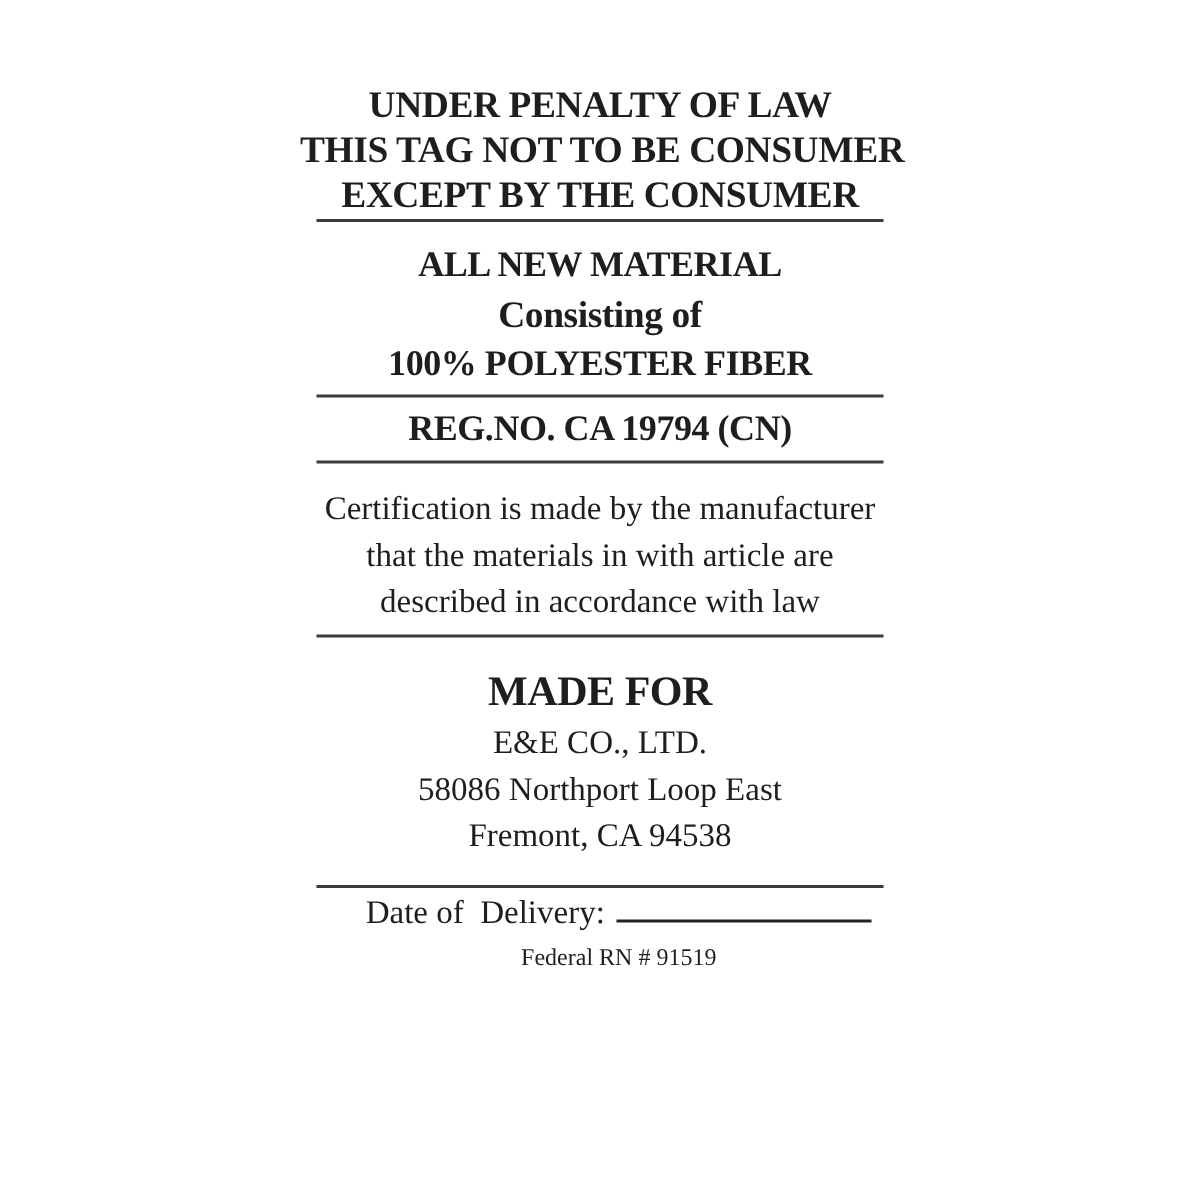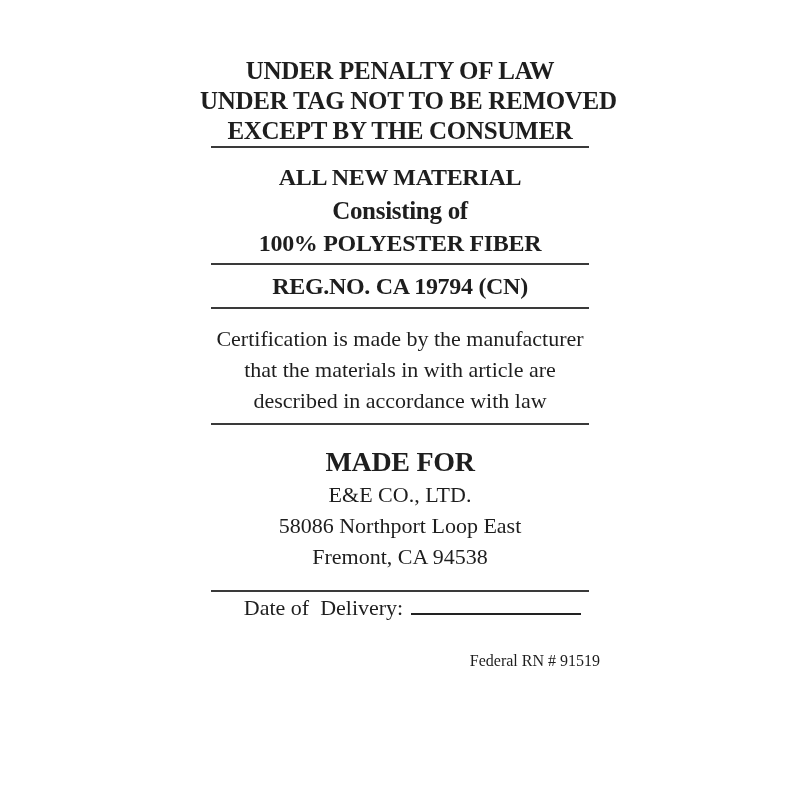--- a/index.html
+++ b/index.html
@@ -83,40 +83,40 @@
     white-space: pre;
   }
   .delivery-blank {
     display: inline-block;
     width: 170px;
     height: 5px;
     margin-left: 8px;
     border-bottom: 2px solid #222222;
   }
   .federal-row {
-    margin-top: 26px;
-    text-align: right;
+    margin-top: 4px;
+    text-align: center;
     padding-left: 25px;
     font-size: 16px;
     line-height: 22px;
   }
   .origin-row {
     margin-top: 10px;
     font-size: 23px;
     line-height: 32px;
   }
 </style>
 </head>
 <body>
 
 <div class="label-container">
 
   <div class="warning-section">
     <div class="line bold warning-line">UNDER PENALTY OF LAW</div>
-    <div class="line bold warning-line">UNDER TAG NOT TO BE REMOVED</div>
+    <div class="line bold warning-line">THIS TAG NOT TO BE CONSUMER</div>
     <div class="line bold warning-line">EXCEPT BY THE CONSUMER</div>
   </div>
 
   <div class="rule"></div>
 
   <div class="material-section">
     <div class="line bold material-caps">ALL NEW MATERIAL</div>
     <div class="line bold material-sub">Consisting of</div>
     <div class="line bold material-caps">100% POLYESTER FIBER</div>
   </div>

